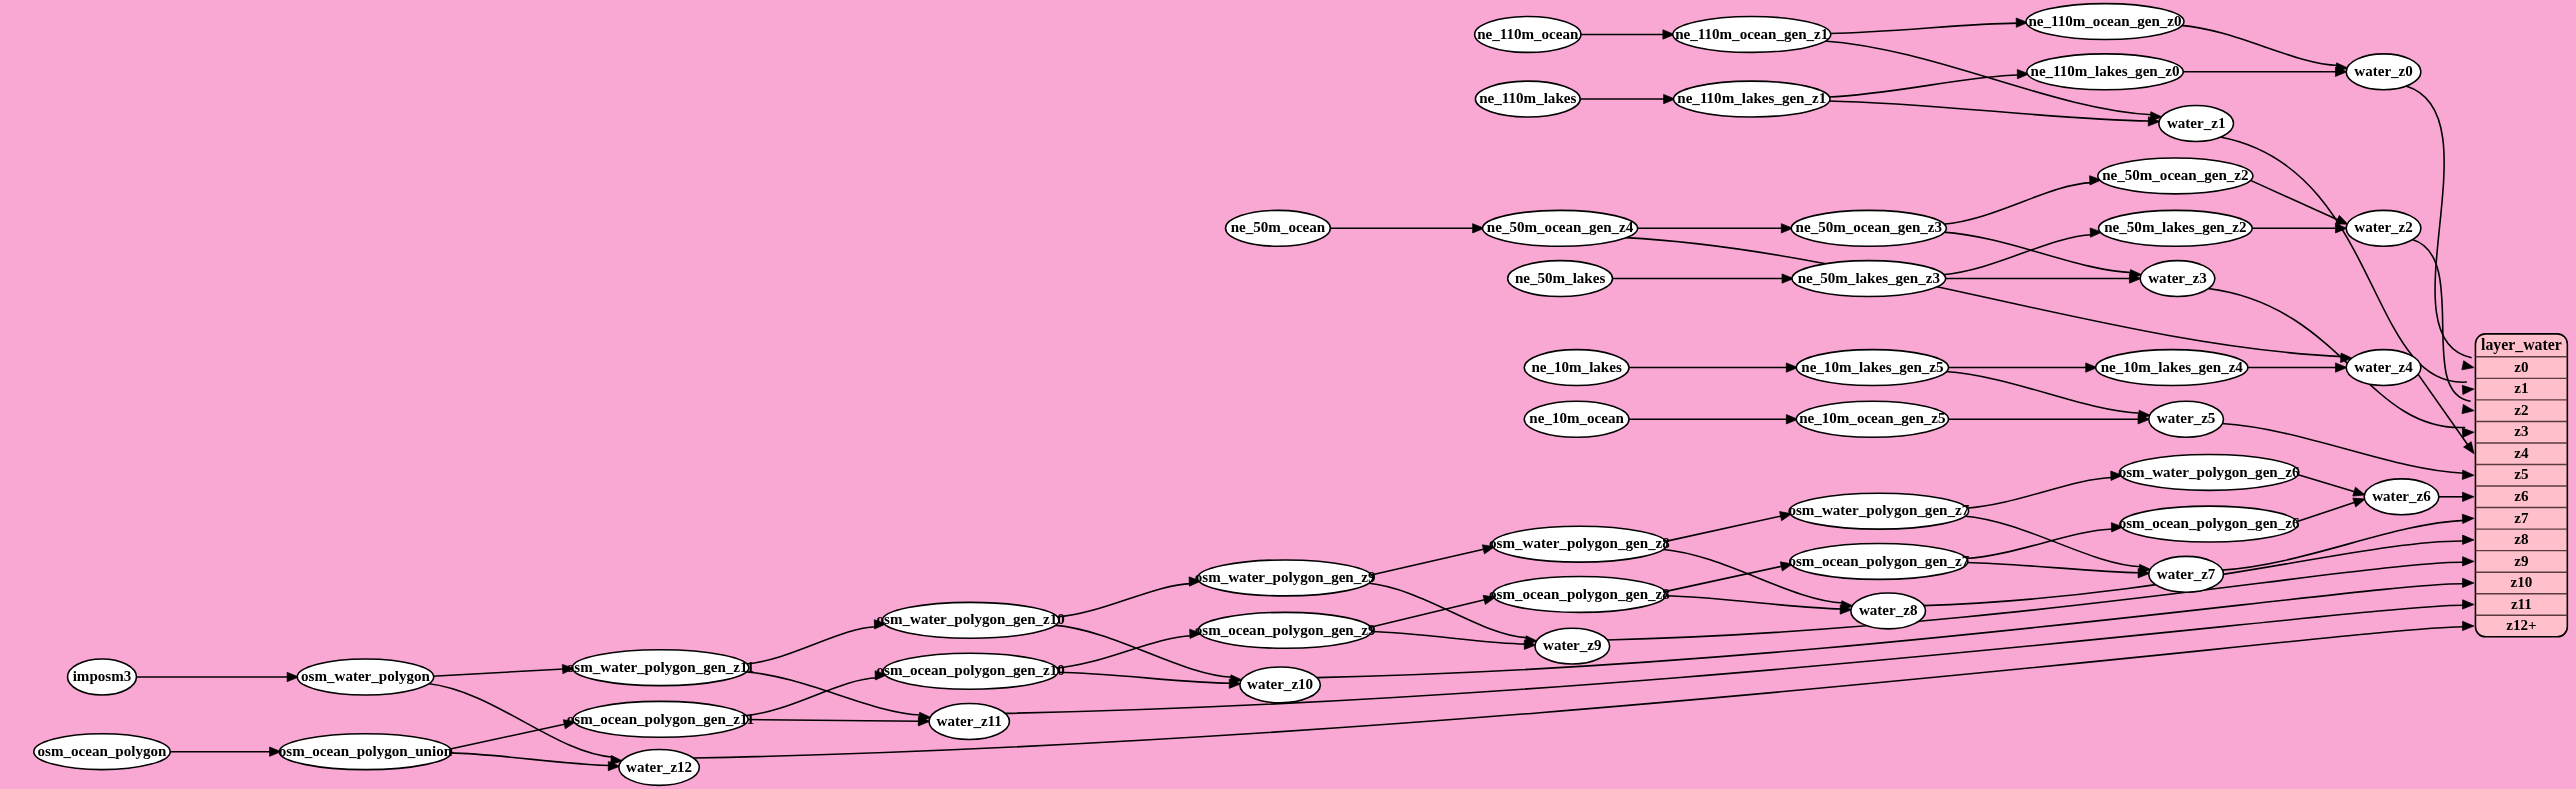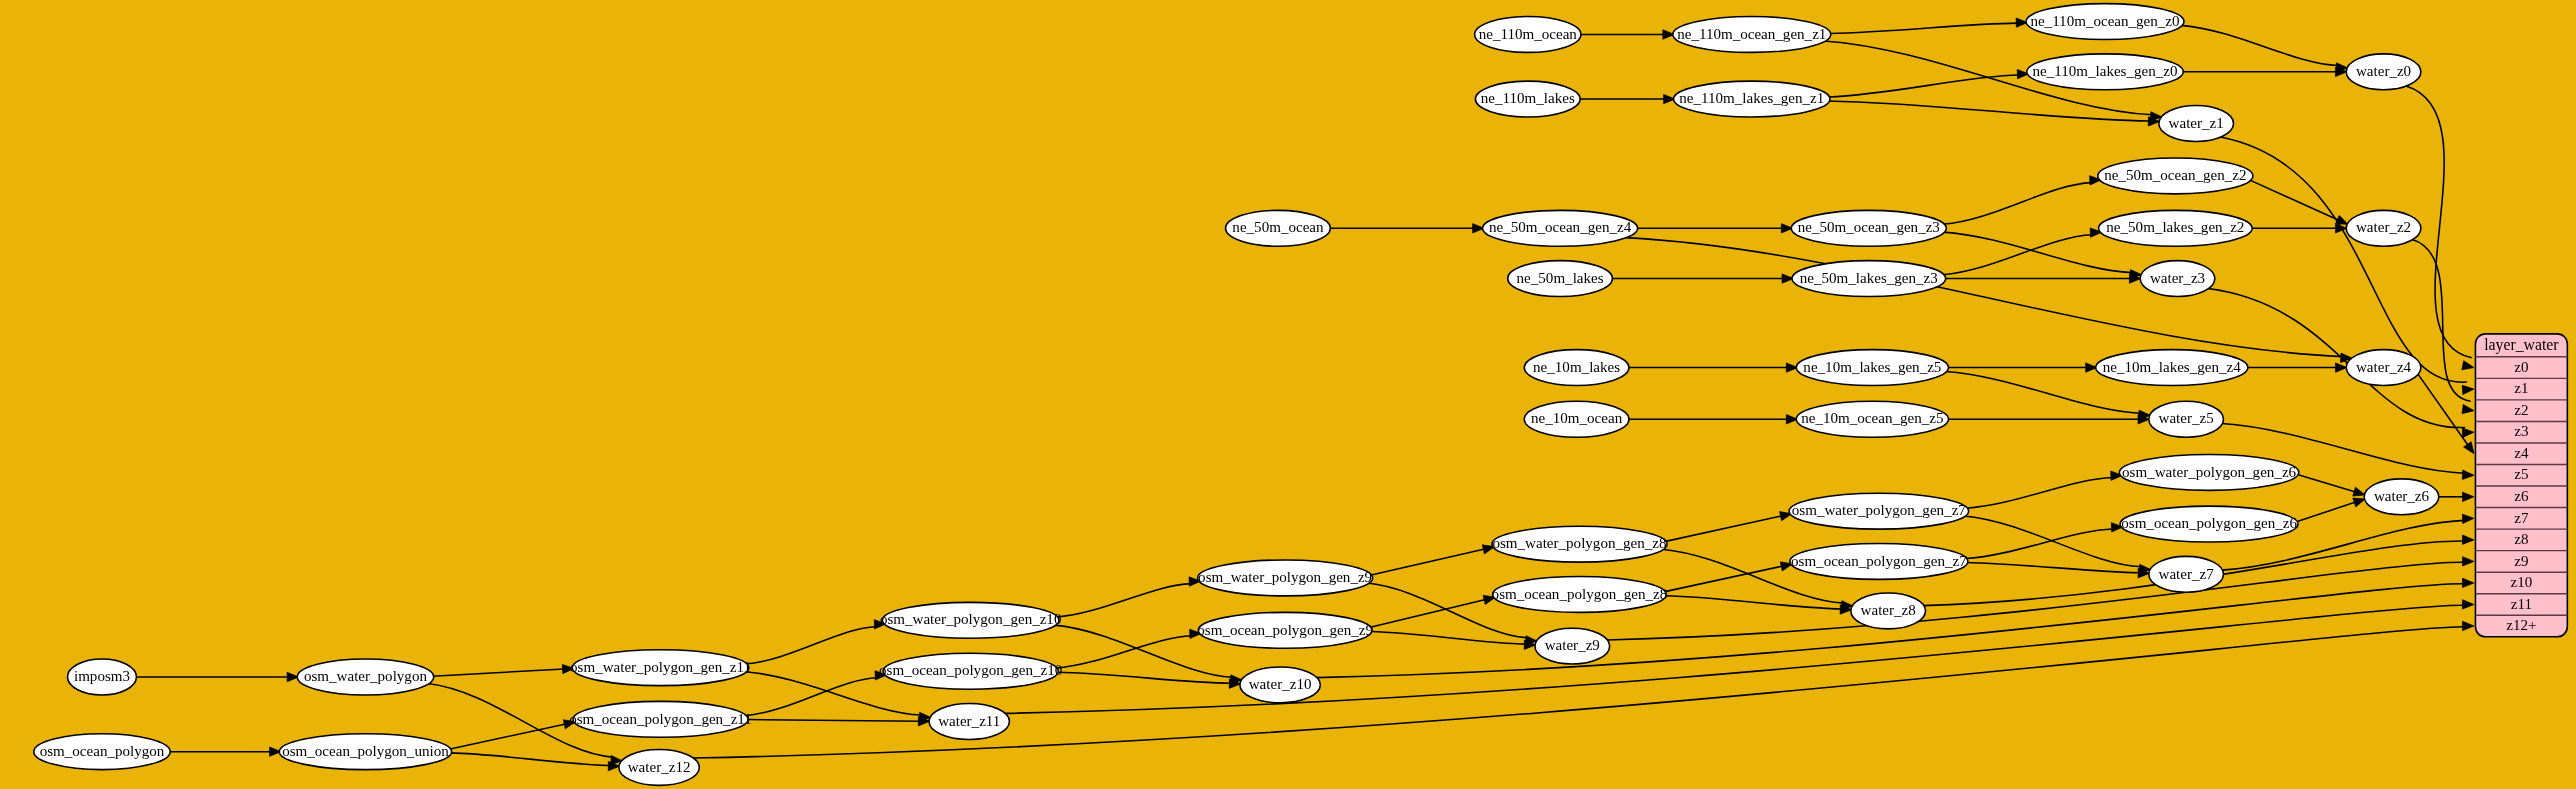--- a/index.html
+++ b/index.html
@@ -1,17 +1,17 @@
 <!DOCTYPE html>
 <html style="font-size:11.5px"><head>
 <meta charset="utf-8">
 <style>
   html,body{margin:0;padding:0;background:#ffffff;}
   body{font-family:"Liberation Serif", serif;}
-  #stage{position:relative;width:2576px;height:789px;background:#eab308;overflow:hidden;}
+  #stage{position:relative;width:2576px;height:789px;background:#f9a8d4;overflow:hidden;font-weight:bold;}
   svg{display:block;}
   .node-ell{fill:#ffffff;stroke:#000000;stroke-width:2.2;}
   .node-lbl{font-family:"Liberation Serif", serif;font-size:21px;fill:#000;text-anchor:middle;dominant-baseline:middle;}
   .edge{fill:none;stroke:#000000;stroke-width:2.2;}
   .arrow{fill:#000000;stroke:#000000;stroke-width:1;}
   .tbl-body{fill:#ffc0cb;stroke:#000000;stroke-width:2.2;}
   .tbl-rule{stroke:#5a3a3f;stroke-width:2.0;}
   .tbl-hdr{font-family:"Liberation Serif", serif;font-size:22px;fill:#000;text-anchor:middle;dominant-baseline:middle;}
   .tbl-cell{font-family:"Liberation Serif", serif;font-size:21px;fill:#000;text-anchor:middle;dominant-baseline:middle;}
 </style>

